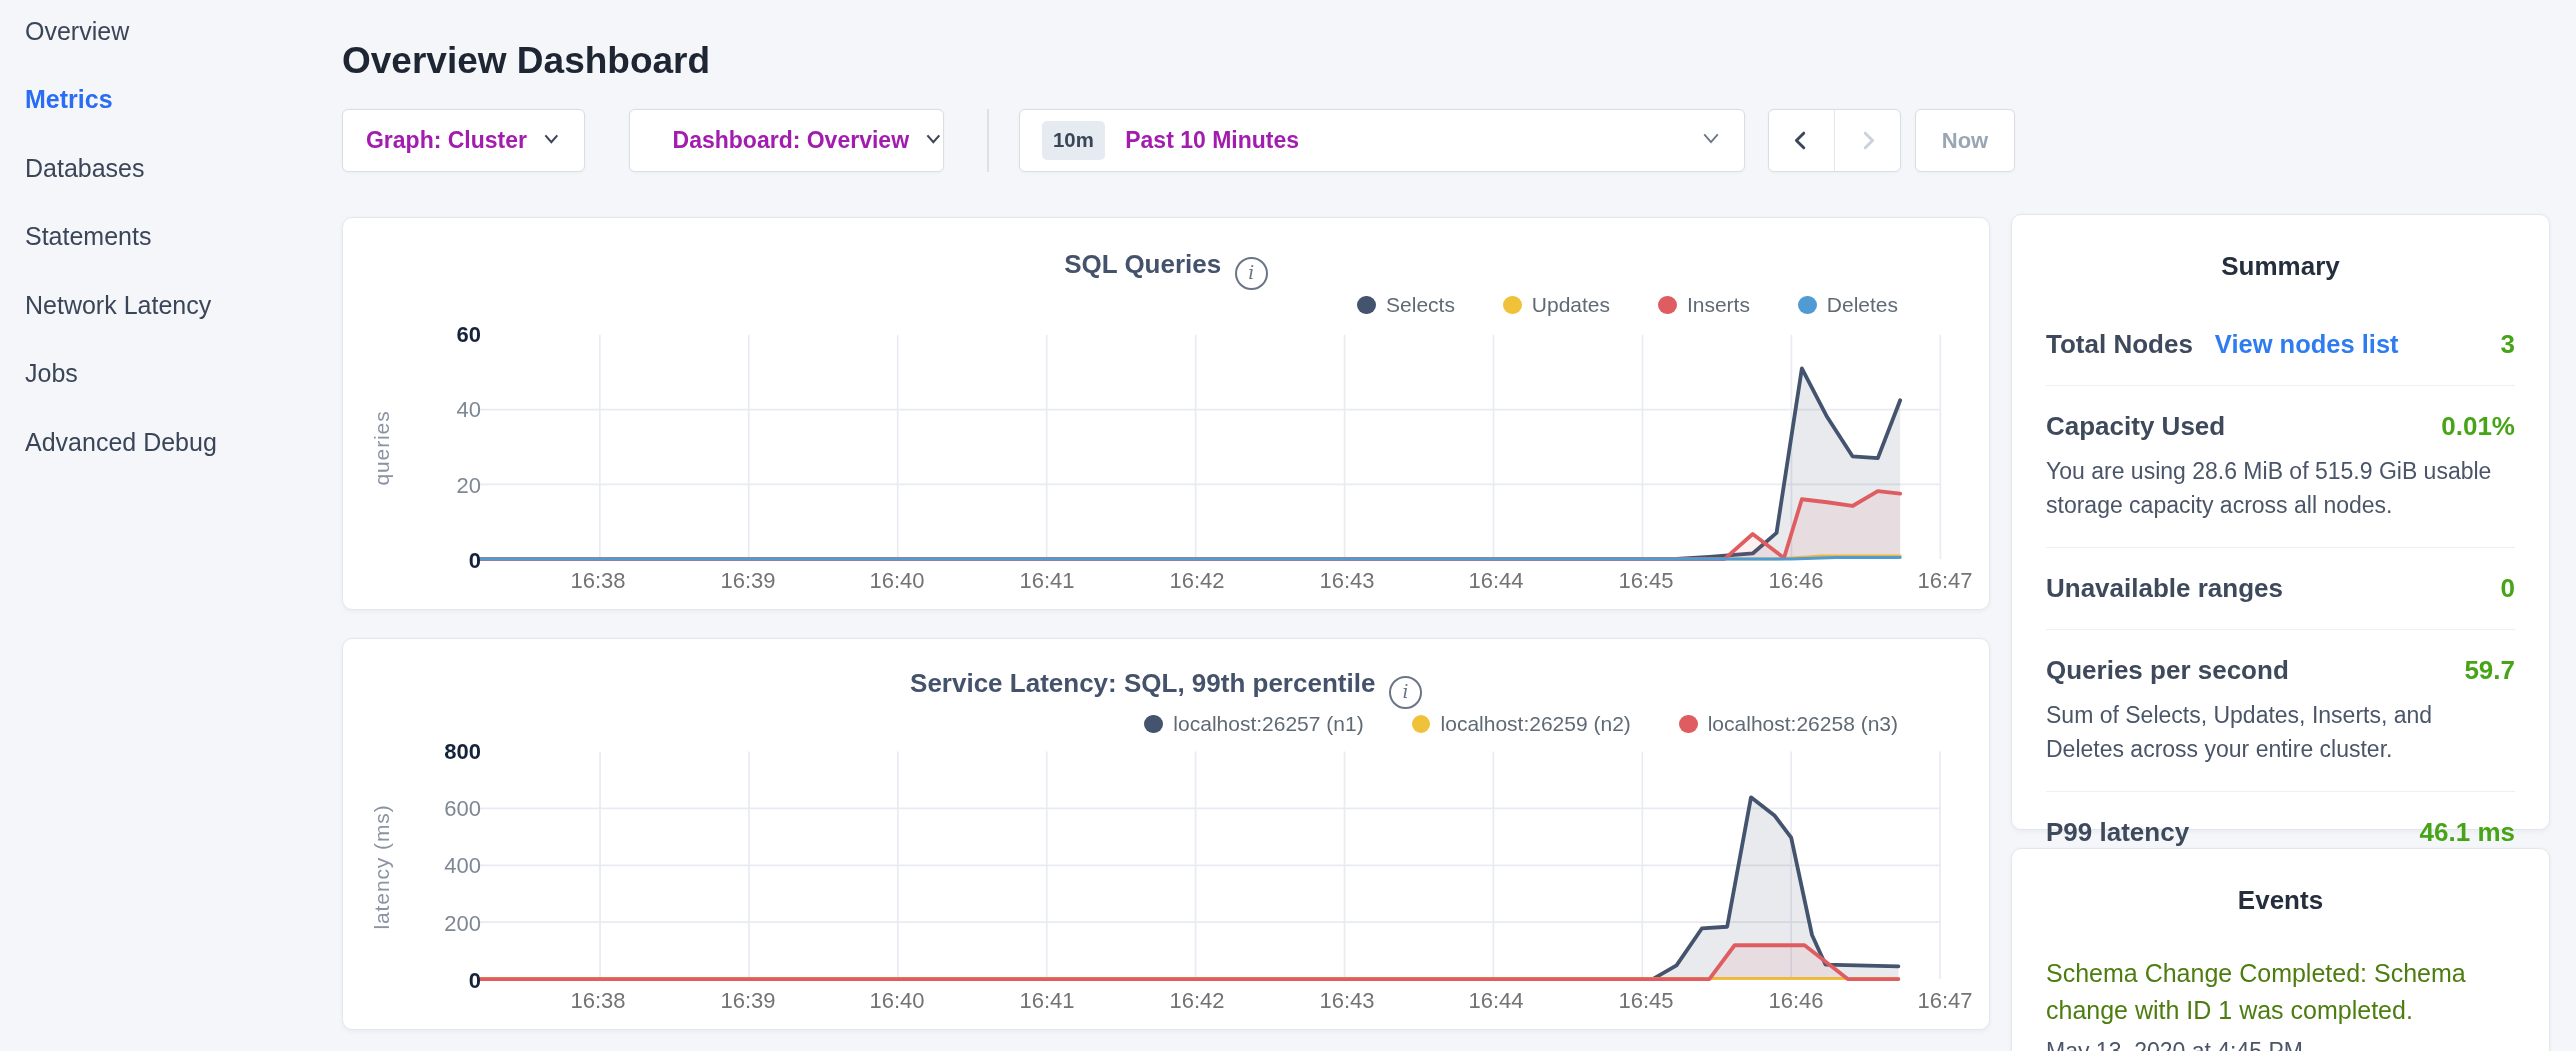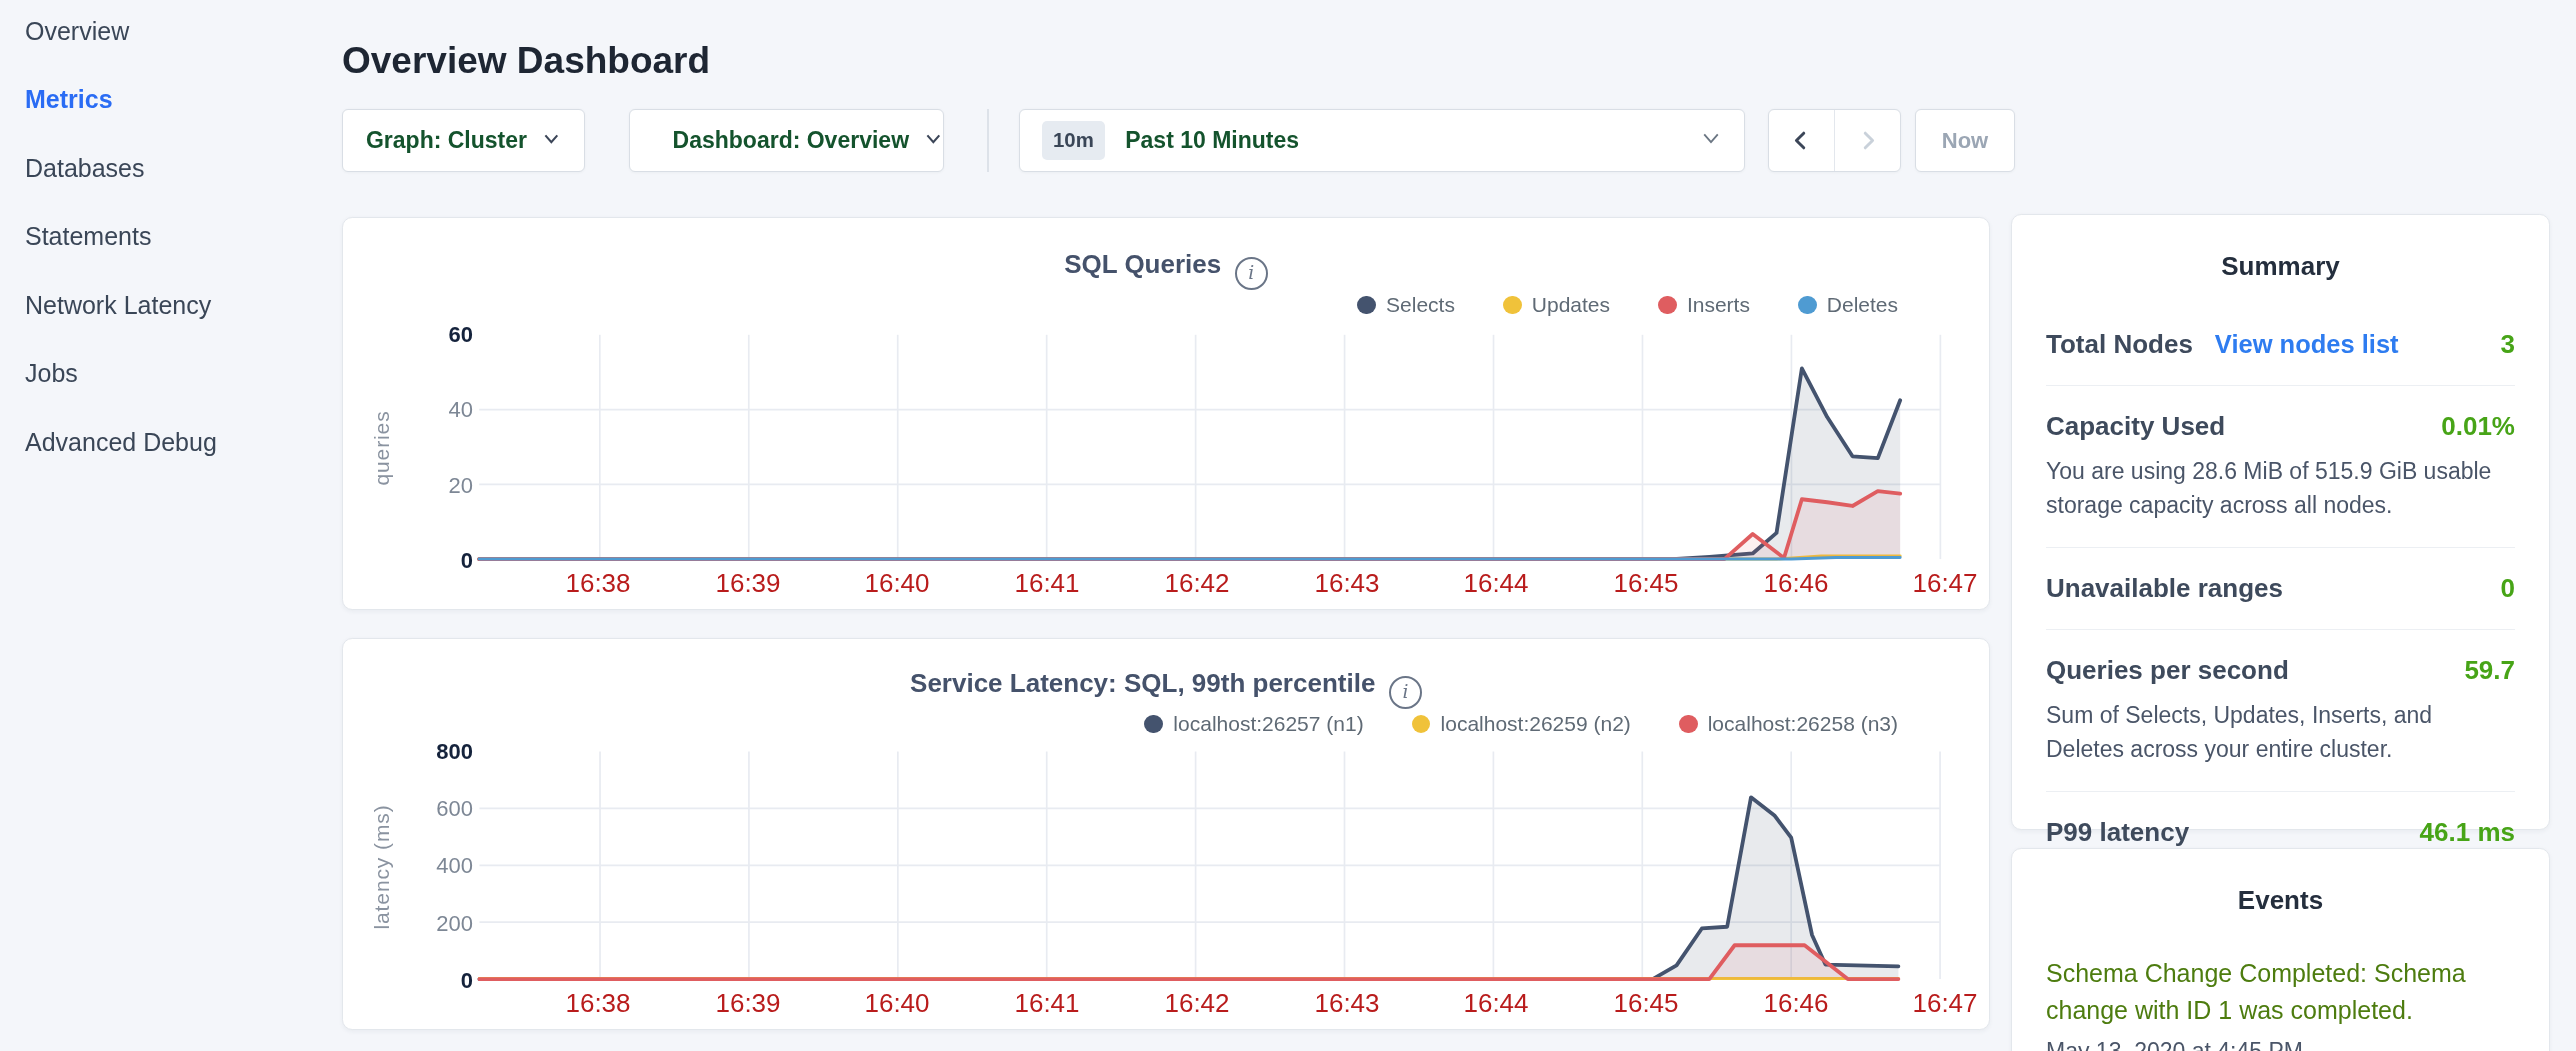--- a/index.html
+++ b/index.html
@@ -9,21 +9,21 @@
   
   .sidebar{position:absolute;left:0;top:0;width:340px;padding:18.7px 0 0 25px;box-sizing:border-box;}
   .nav-item{font-size:25px;color:#3a4657;margin-bottom:43px;cursor:pointer;line-height:25.5px;}
   .nav-item.active{font-weight:700;}
 
   
   .page-title{position:absolute;left:342px;top:15.3px;font-size:37px;font-weight:700;color:#1e2633;}
   .ctl{position:absolute;top:109px;height:63px;box-sizing:border-box;background:#fff;
        border:1.7px solid #d9dee5;border-radius:6px;display:flex;align-items:center;
        box-shadow:0 0.9px 2.6px rgba(30,40,60,0.04);cursor:pointer;}
-  .ctl-label{font-size:23px;font-weight:700;color:#14532d;}
+  .ctl-label{font-size:23px;font-weight:700;color:#a21caf;}
   .dd-graph{left:342px;width:243px;justify-content:center;gap:15.3px;}
   .dd-dash{left:629px;width:315px;justify-content:flex-end;gap:15.3px;}
   .vdivider{position:absolute;left:987px;top:109px;width:1.7px;height:63px;background:#dde2e9;}
   .time-select{left:1019px;width:726px;padding:0 22px;gap:20.4px;justify-content:flex-start;}
   .range-badge{background:#e6ebf1;border-radius:5.1px;padding:7.7px 11px;font-size:20.4px;font-weight:700;color:#3a4657;}
   .time-select .spacer{flex:1;}
   .arrow-group{left:1768px;width:133px;padding:0;}
   .arrow-half{width:65px;height:100%;display:flex;align-items:center;justify-content:center;cursor:pointer;}
   .arrow-sep{width:1.7px;height:100%;background:#e3e7ed;}
   .now-btn{left:1915px;width:100px;justify-content:center;}
@@ -44,24 +44,24 @@
   .info-icon{display:inline-block;width:29px;height:29px;border:2.6px solid #6a7587;border-radius:50%;
              font-family:"DejaVu Serif",serif;font-style:italic;font-weight:400;font-size:18.7px;line-height:27px;
              color:#6a7587;text-align:center;vertical-align:-6px;margin-left:13.6px;cursor:pointer;}
   .legend{position:absolute;right:91px;display:flex;gap:48px;align-items:center;}
   .chart-card-0 .legend{top:75px;}
   .chart-card-1 .legend{top:73px;}
   .legend-item{display:flex;align-items:center;gap:10.2px;cursor:pointer;justify-content:flex-end;}
   .legend-dot{width:18.7px;height:18.7px;border-radius:50%;}
   .legend-label{font-size:21px;color:#5f6a75;}
   .chart-svg{position:absolute;left:0;top:0;width:100%;height:100%;}
-  .x-ticks span{position:absolute;transform:translateX(-50%);font-size:26px;color:#b91c1c;}
+  .x-ticks span{position:absolute;transform:translateX(-50%);font-size:22px;color:#737373;}
   .chart-card-0 .x-ticks span{top:350px;}
   .chart-card-1 .x-ticks span{top:349px;}
-  .y-ticks span{position:absolute;left:8px;width:122px;text-align:right;transform:translateY(-50%);
+  .y-ticks span{position:absolute;left:16px;width:122px;text-align:right;transform:translateY(-50%);
                 font-size:22px;color:#7d8795;}
   .y-ticks span.bold{color:#15233c;font-weight:700;}
   .axis-label{position:absolute;left:39px;transform:translate(-50%,-50%) rotate(-90deg);
               font-size:21px;color:#8a93a0;letter-spacing:0.9px;white-space:nowrap;}
   .chart-card-0 .axis-label{top:230px;}
   .chart-card-1 .axis-label{top:228px;}
 
   
   .panel-title{margin-top:36px;text-align:center;font-size:26px;font-weight:700;color:#242e3d;}
   .summary-body{padding:0 34px;}

